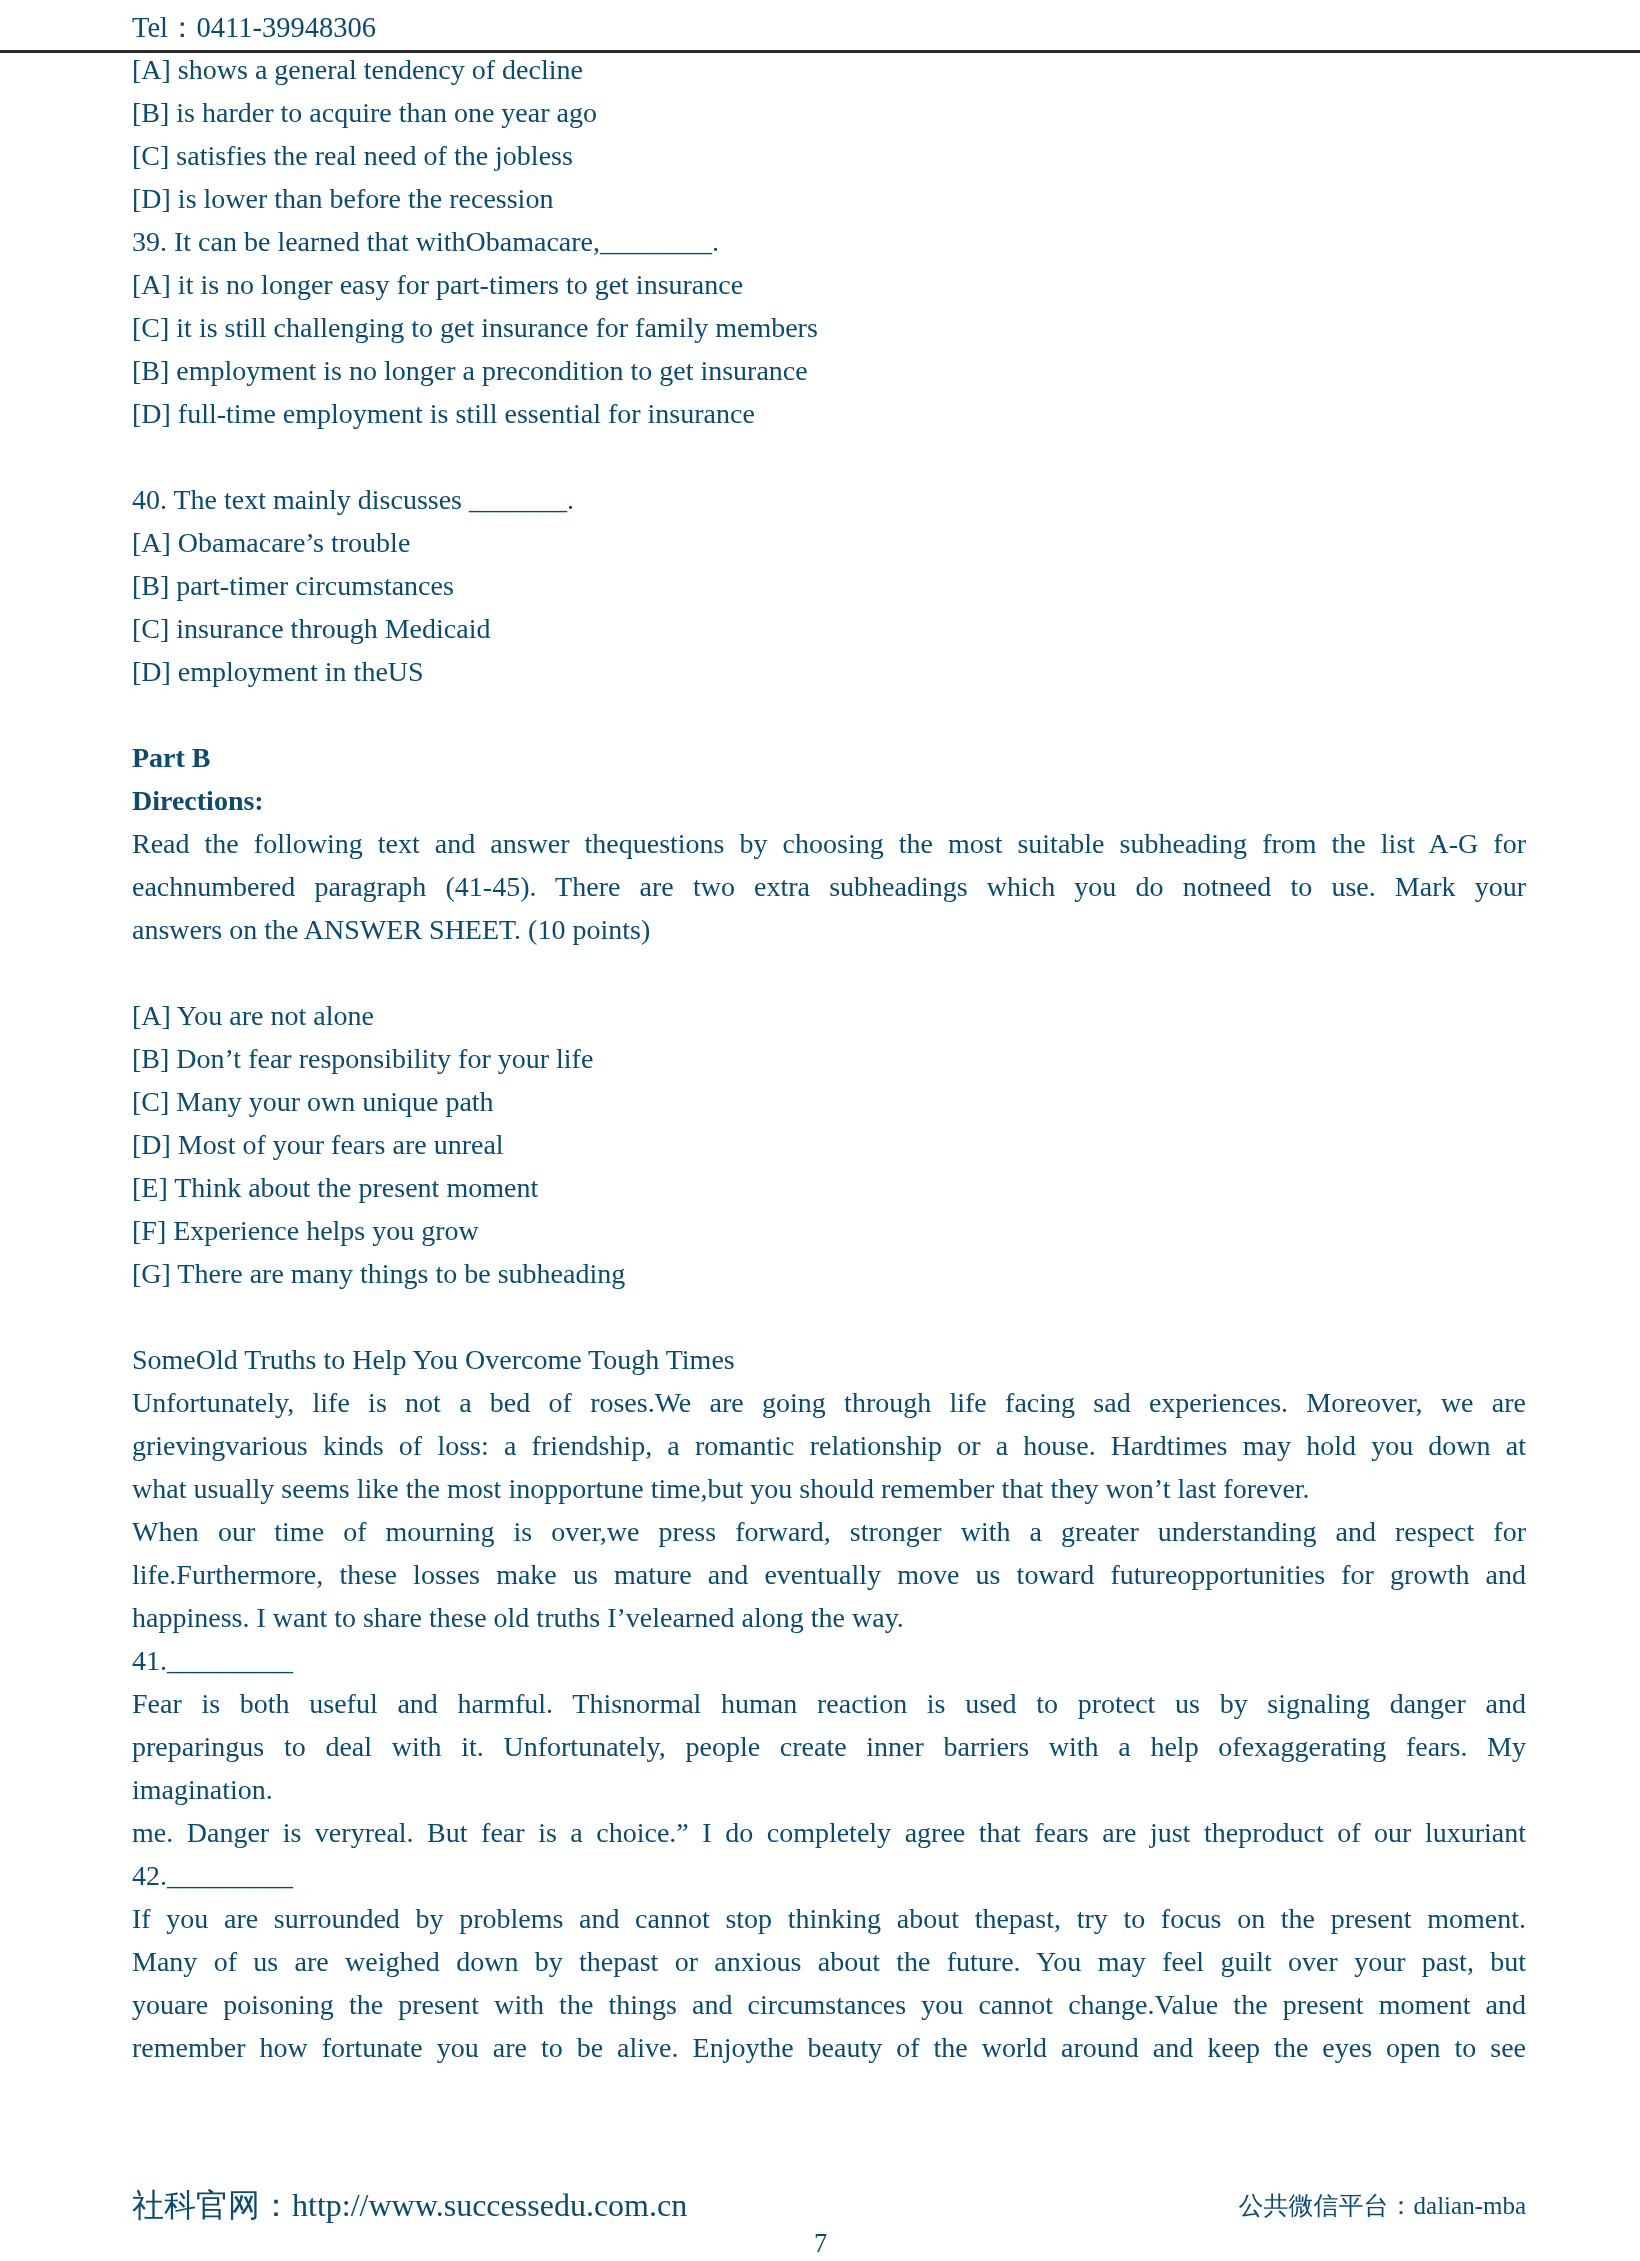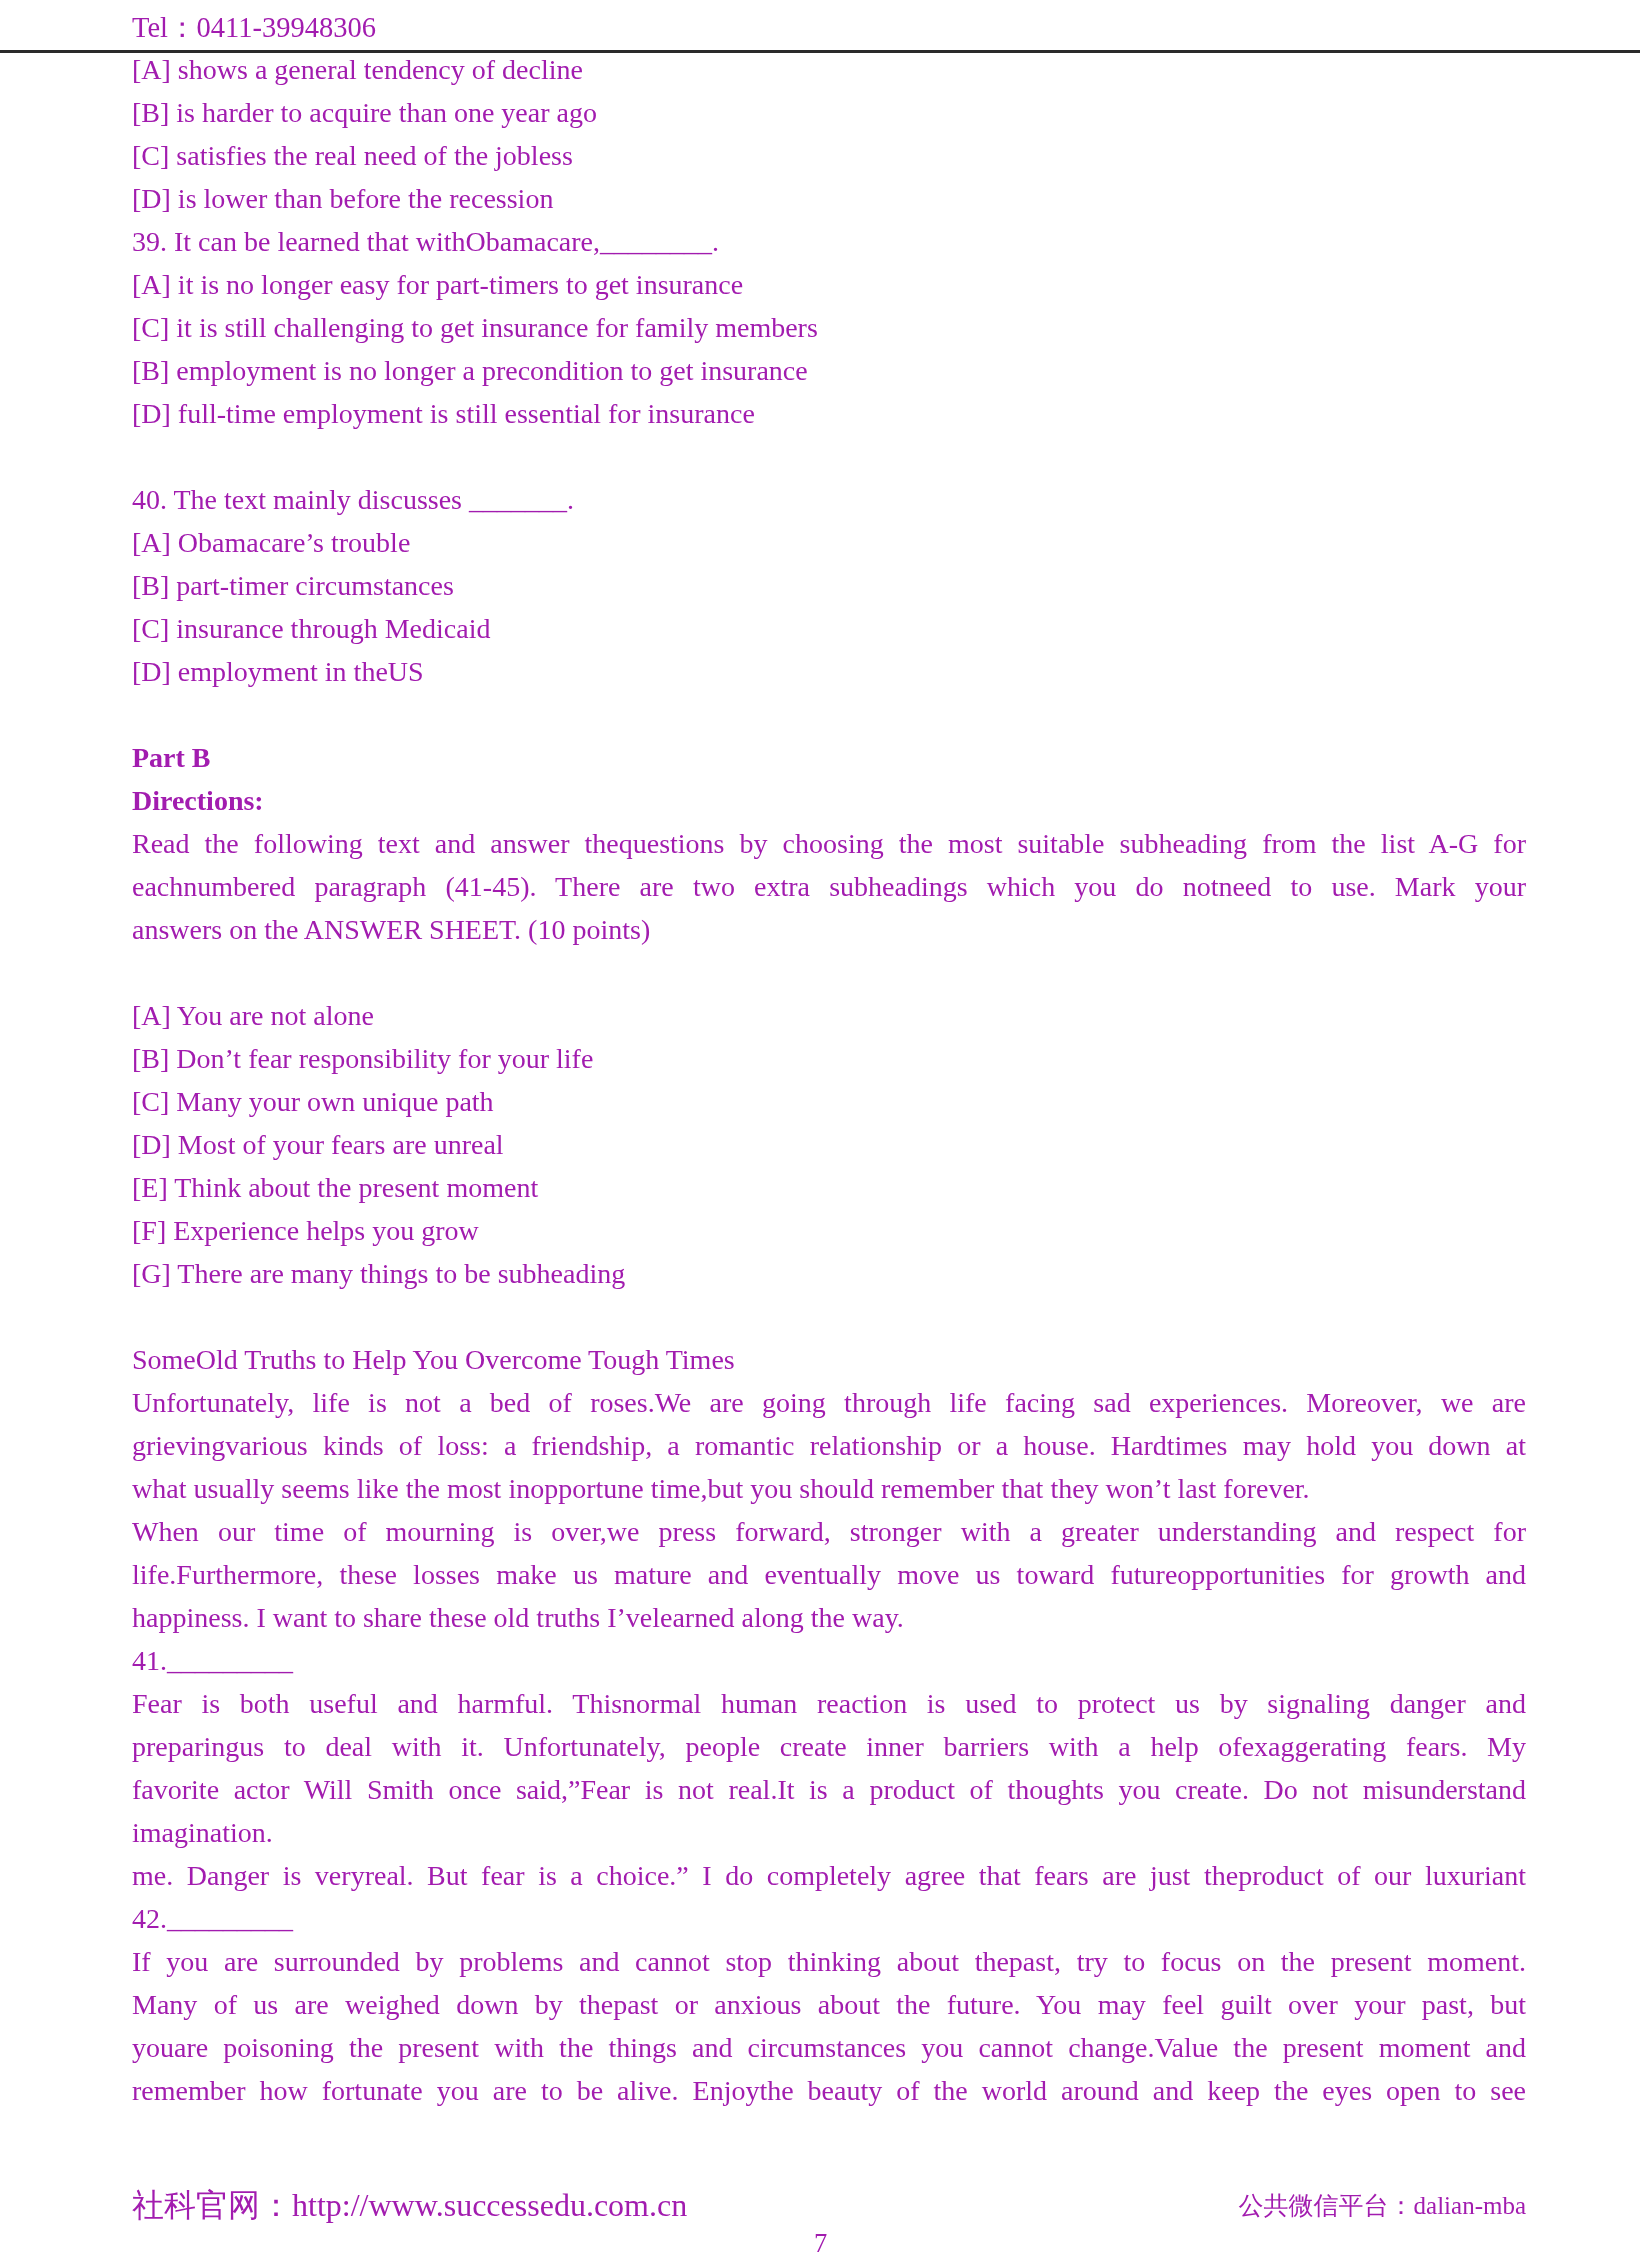--- a/index.html
+++ b/index.html
@@ -1,21 +1,21 @@
 <!DOCTYPE html>
 <html style="font-size:10.6px"><head>
 <meta charset="utf-8">
 <style>
   html, body { margin: 0; padding: 0; background: #ffffff; }
   .page {
     position: relative;
     width: 1641px;
     height: 2261px;
     background: #ffffff;
-    color: #a21caf;
+    color: #0c4a6e;
     font-family: "Liberation Serif", "DejaVu Serif", serif;
     font-size: 28px;
     overflow: hidden;
   }
   .tel {
     position: absolute;
     left: 132px;
     top: 8px;
     height: 40px;
     line-height: 40px;
@@ -133,21 +133,20 @@
     <div class="ln">what usually seems like the most inopportune time,but you should remember that they won’t last forever.</div>
 
     <div class="ln just">When our time of mourning is over,we press forward, stronger with a greater understanding and respect for</div>
     <div class="ln just">life.Furthermore, these losses make us mature and eventually move us toward futureopportunities for growth and</div>
     <div class="ln">happiness. I want to share these old truths I’velearned along the way.</div>
 
     <div class="ln">41._________</div>
 
     <div class="ln just">Fear is both useful and harmful. Thisnormal human reaction is used to protect us by signaling danger and</div>
     <div class="ln just">preparingus to deal with it. Unfortunately, people create inner barriers with a help ofexaggerating fears. My</div>
-    <div class="ln just">favorite actor Will Smith once said,”Fear is not real.It is a product of thoughts you create. Do not misunderstand</div>
     <div class="ln">imagination.</div>
     <div class="ln just">me. Danger is veryreal. But fear is a choice.” I do completely agree that fears are just theproduct of our luxuriant</div>
 
     <div class="ln">42._________</div>
 
     <div class="ln just">If you are surrounded by problems and cannot stop thinking about thepast, try to focus on the present moment.</div>
     <div class="ln just">Many of us are weighed down by thepast or anxious about the future. You may feel guilt over your past, but</div>
     <div class="ln just">youare poisoning the present with the things and circumstances you cannot change.Value the present moment and</div>
     <div class="ln just">remember how fortunate you are to be alive. Enjoythe beauty of the world around and keep the eyes open to see</div>
 

